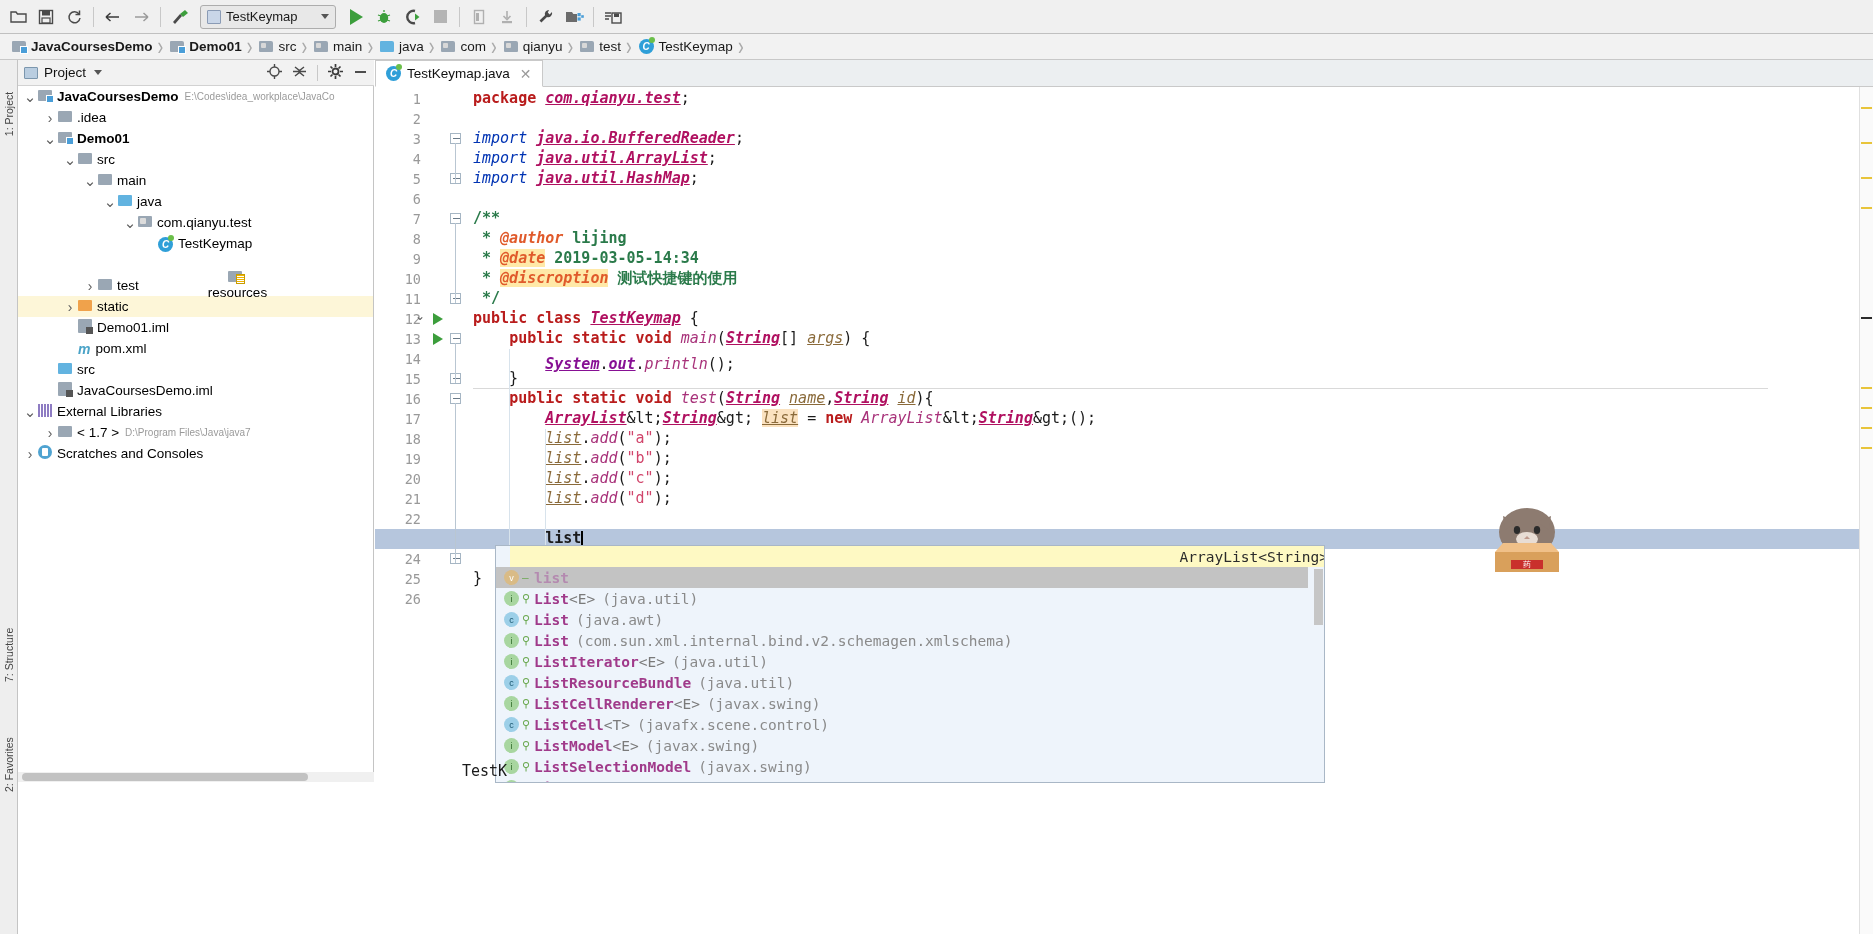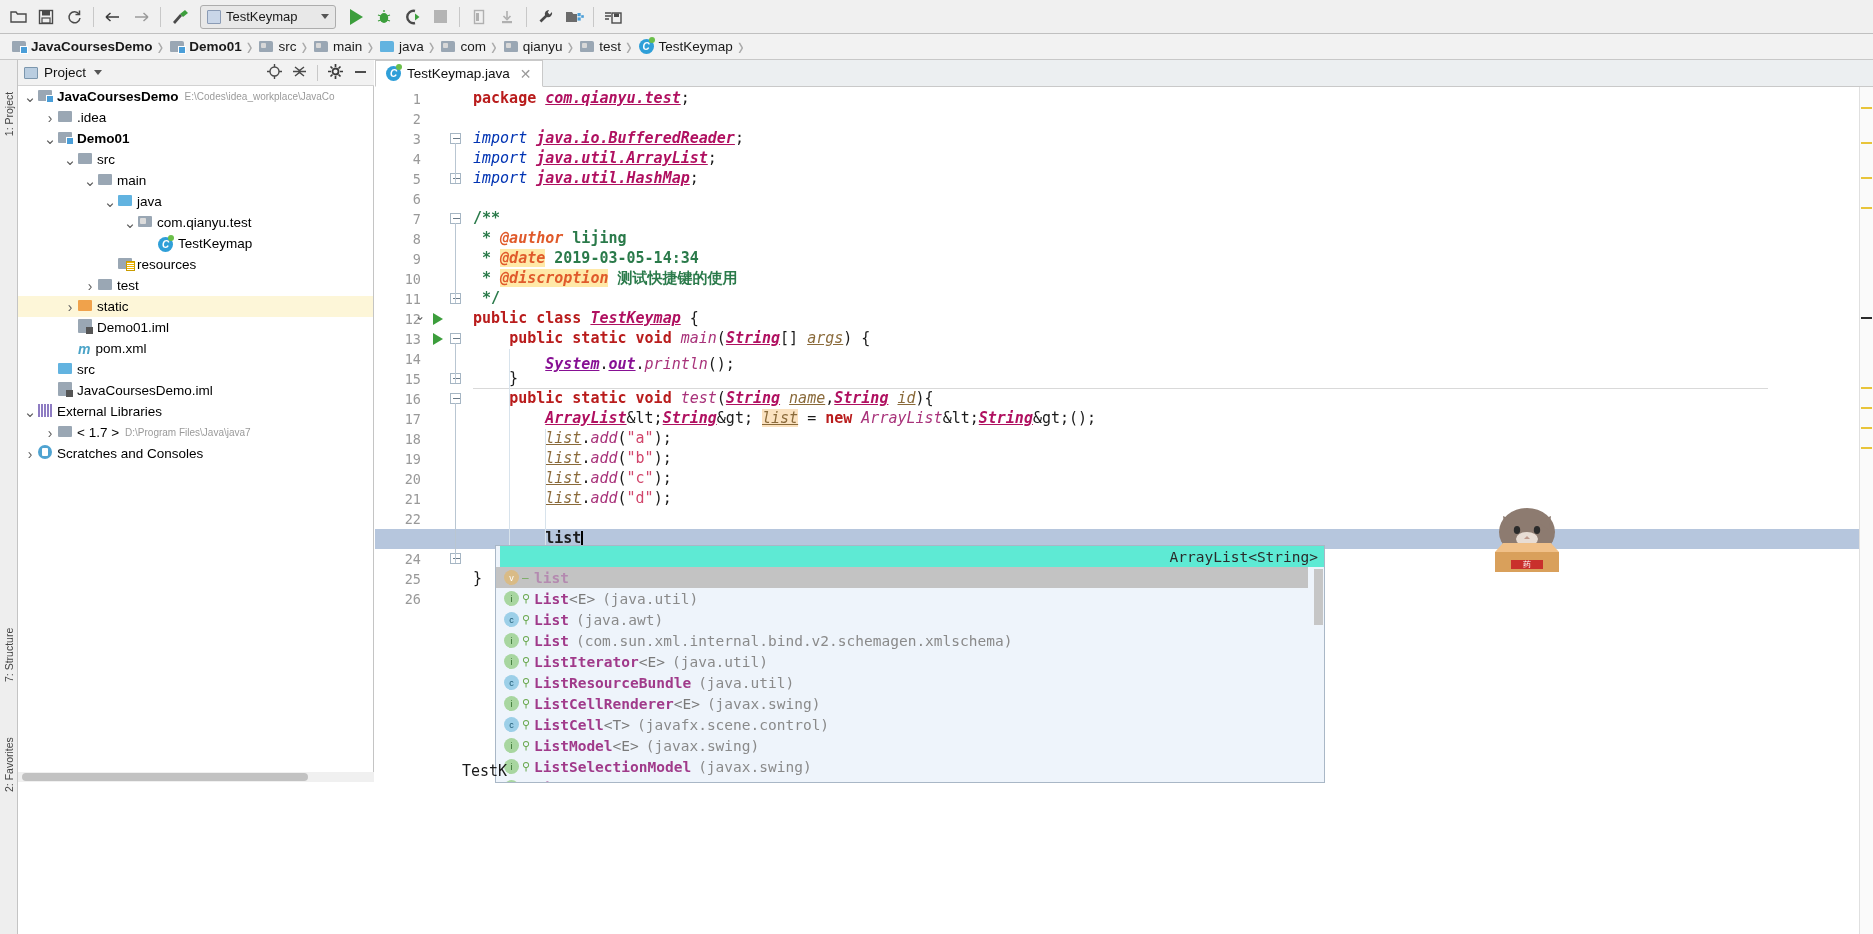--- a/index.html
+++ b/index.html
@@ -148,22 +148,22 @@
   .caretline { position:absolute; left:98px; height:20px; background:#b6c6dd; }
   .caretline-gutter { position:absolute; left:0; width:98px; height:20px; background:#b6c6dd; }
   .caret { position:absolute; width:2px; height:17px; background:#000; }
 
   
   #popup {
     position:absolute; left:495px; top:545px; width:830px; height:238px;
     background:#eef4fb; border:1px solid #a9b7c6; overflow:hidden;
   }
   #popup-head {
-    position:absolute; left:4px; top:0; width:828px; height:21px;
-    background:#5eead4; display:flex; align-items:center;
+    position:absolute; left:14px; top:0; width:828px; height:21px;
+    background:#fef9c3; display:flex; align-items:center;
   }
   .pitem { position:absolute; left:0; width:812px; height:21px; display:flex; align-items:center;
            font-family:"DejaVu Sans Mono", monospace; font-size:14.5px; }
   .pitem.sel { background:#c3c3c3; }
   .pico { width:15px;height:15px;border-radius:50%; margin:0 3px 0 8px; flex:0 0 15px;
           font-size:9px; color:#fff; display:flex;align-items:center;justify-content:center; font-family:"Liberation Sans",sans-serif;}
   .pico.v { background:#d9bb86; }
   .pico.i { background:#a8d6a0; color:#2f6b2a; }
   .pico.c { background:#9ccfe8; color:#18556e; }
   .plock { width:10px; color:#6aa84f; font-size:11px; flex:0 0 12px; }
@@ -405,21 +405,21 @@
     <div class="trow" style="padding-left: 104px;">
       <span class="arrow" style="font-size: 15px;">⌄</span>
       <span class="tico"><span class="f-gray" style="display:inline-block;position:relative;"><span style="position:absolute;left:2px;top:2px;width:6px;height:6px;background:#dcdcdc;border-radius:1px;"></span></span></span>
       <span>com.qianyu.test</span>
     </div>
     <div class="trow" style="padding-left: 124px;">
       <span class="arrow none" style="font-size: 14px;">·</span>
       <span class="tico"><span style="display:inline-flex;width:15px;height:15px;border-radius:50%;background:#2f9fd8;color:#fff;font-size:10px;font-style:italic;font-weight:bold;align-items:center;justify-content:center;position:relative;">C<span style="position:absolute;right:-1px;top:-2px;width:6px;height:6px;background:#6bbf4a;border-radius:50%;"></span></span></span>
       <span>TestKeymap</span>
     </div>
-    <div class="trow" style="padding-left: 84px;">
+    <div class="trow" style="padding-left: 84px; flex-direction: column;">
       <span class="arrow none" style="font-size: 14px;">·</span>
       <span class="tico"><span class="f-gray f-res" style="display:inline-block;position:relative;"></span></span>
       <span>resources</span>
     </div>
     <div class="trow" style="padding-left: 64px;">
       <span class="arrow" style="font-size: 14px;">›</span>
       <span class="tico"><span class="f-gray" style="display:inline-block;"></span></span>
       <span>test</span>
     </div>
     <div class="trow hl" style="padding-left: 44px;">

